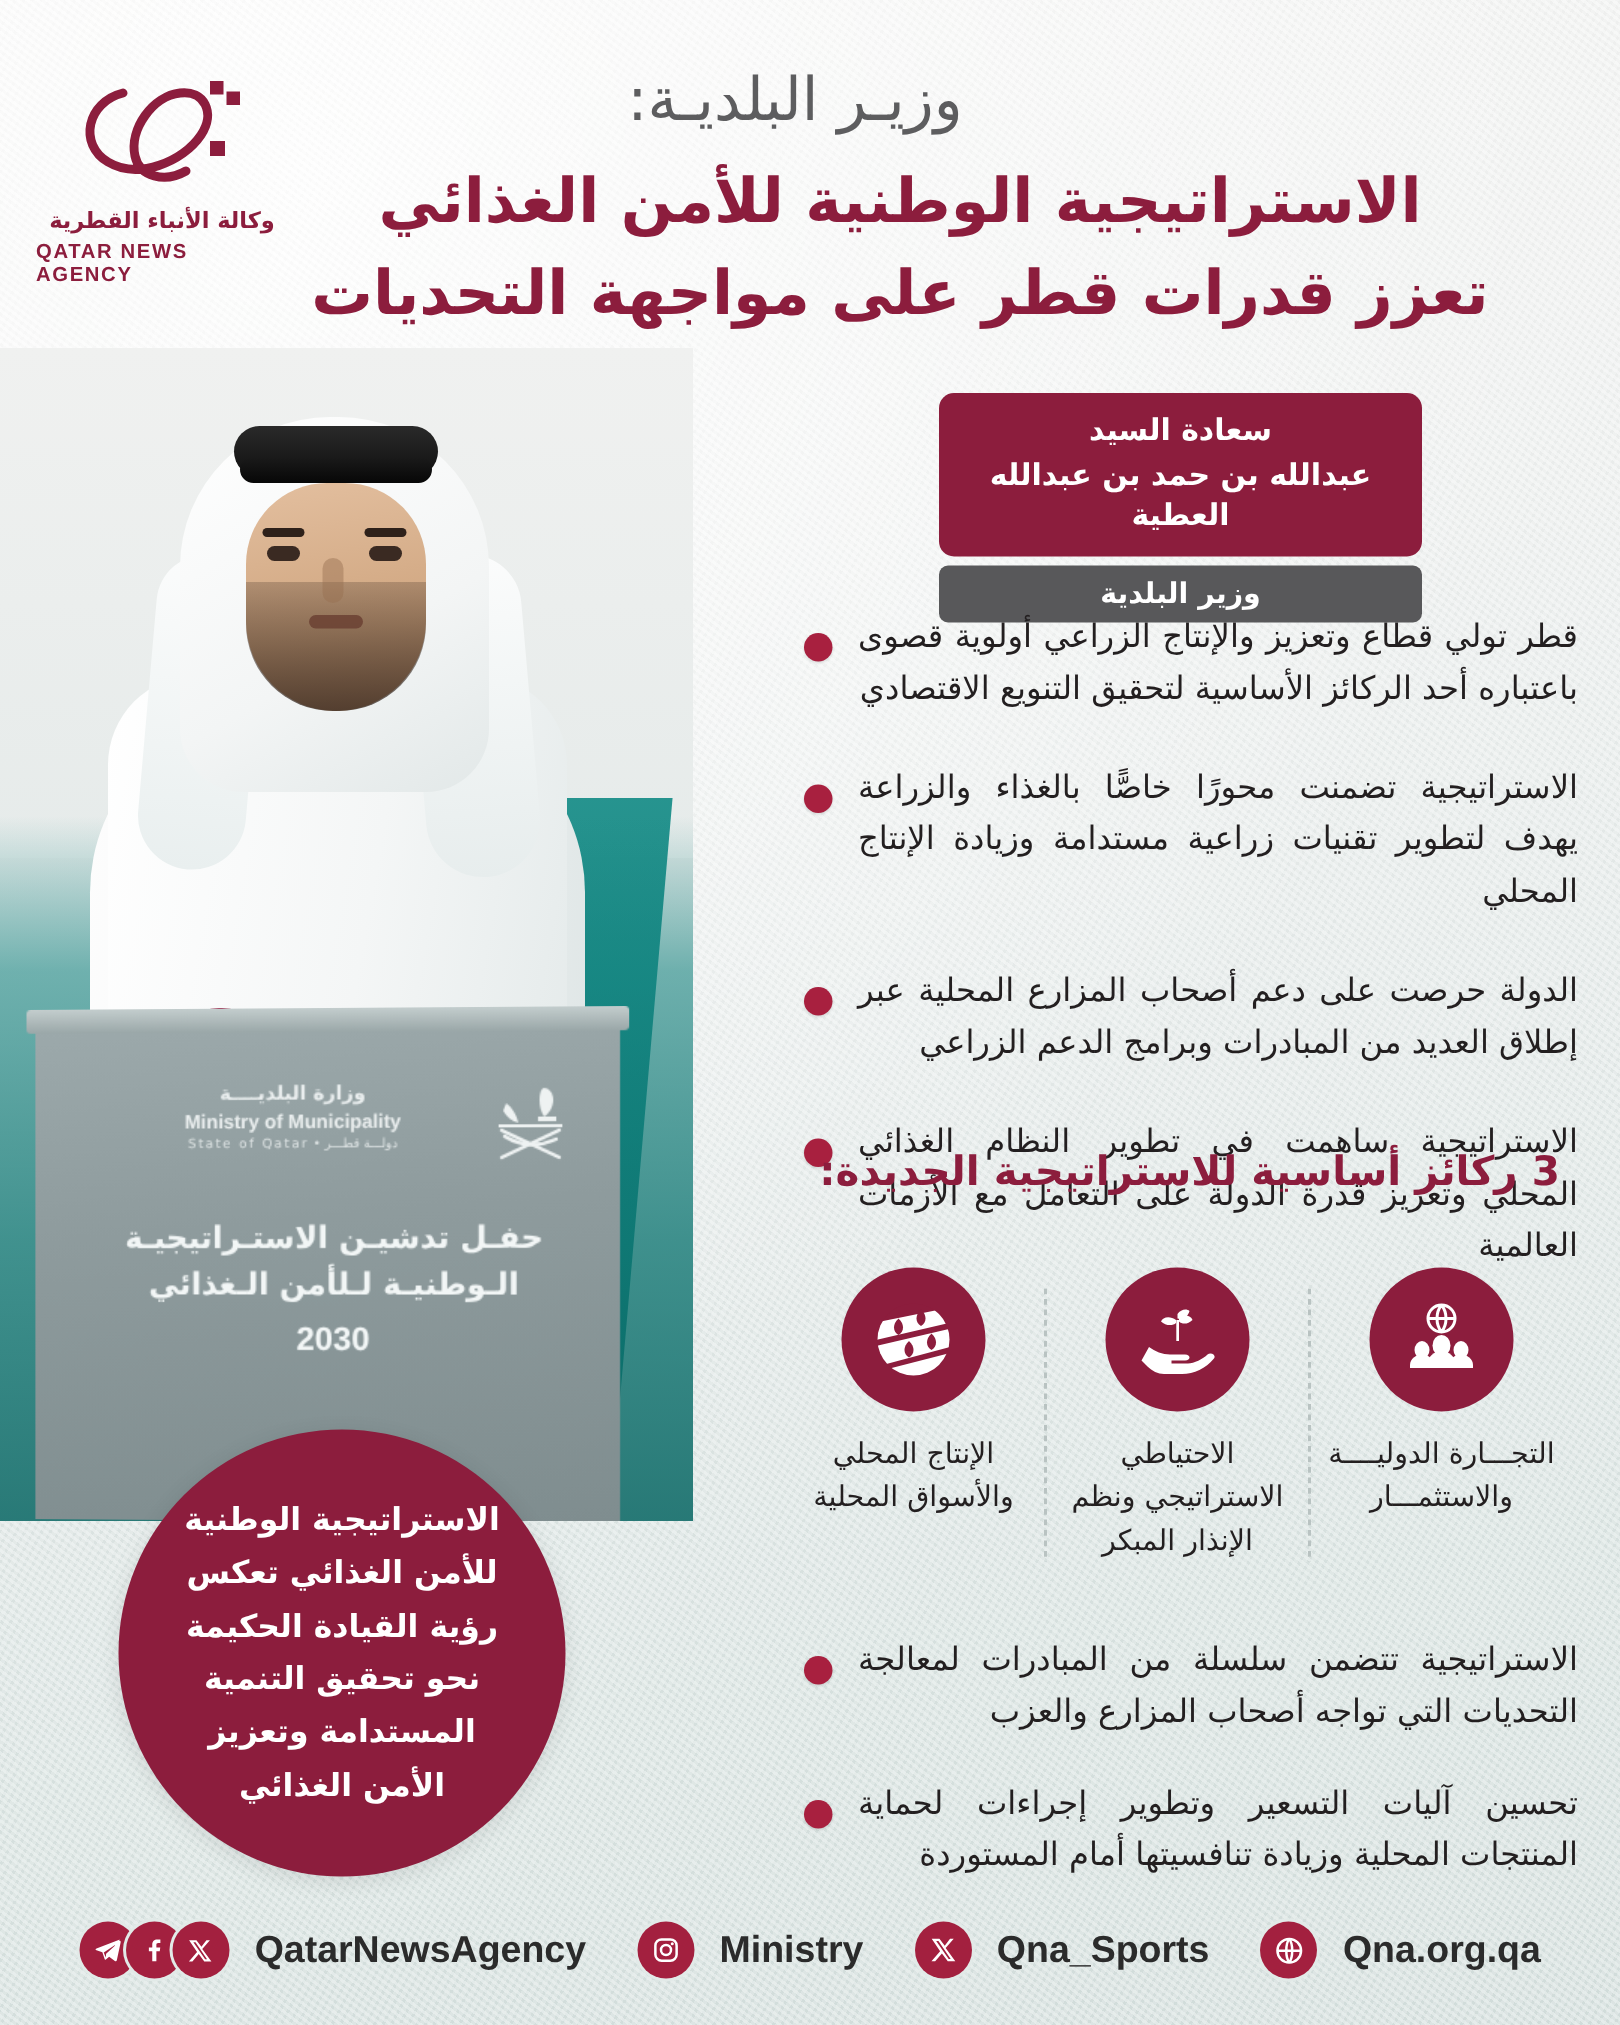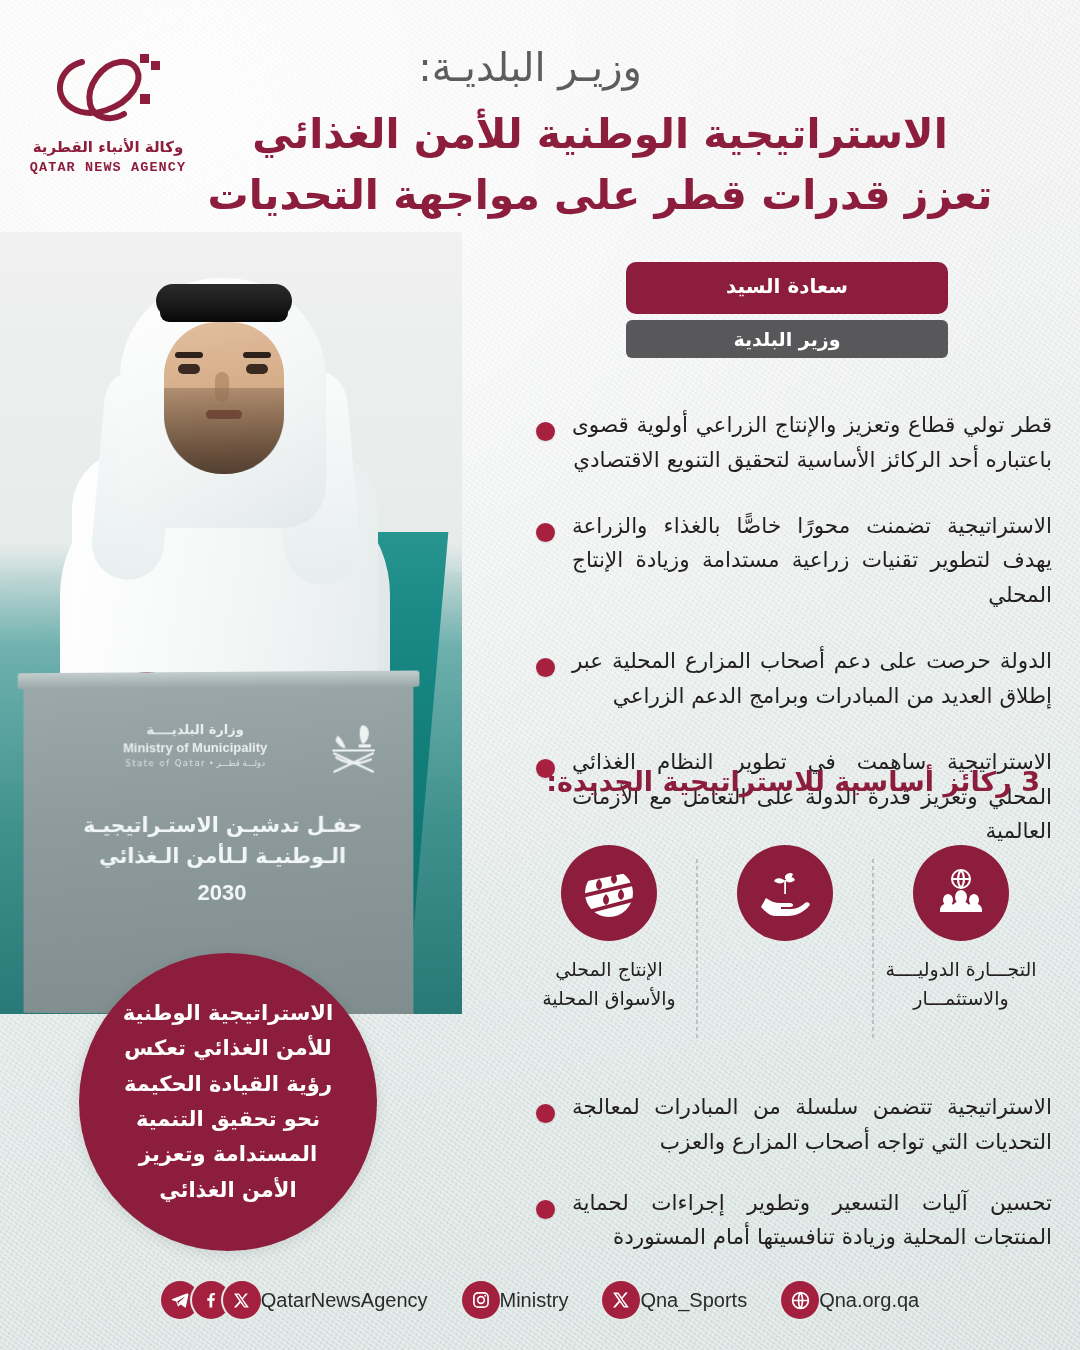--- a/index.html
+++ b/index.html
@@ -36,23 +36,23 @@
   }
   .headline .l2{display:block;}
 
   .logo{position:absolute;top:42px;left:24px;width:168px;height:142px;}
   .logo svg{display:block;}
   .logo-ar{
     position:absolute;top:96px;left:0;width:168px;text-align:center;
     font-size:15px;font-weight:700;color:#8c1d3d;
   }
   .logo-en{
-    position:absolute;top:118px;left:0;width:168px;text-align:center;
+    position:absolute;top:118px;left:0;width:168px;
     font-size:13.5px;font-weight:700;color:#8c1d3d;letter-spacing:1.1px;
-    font-family:Liberation Mono, monospace;direction:ltr;
+    font-family:Liberation Sans, sans-serif;direction:ltr;
   }
 
   
   .photo{
     position:absolute;top:232px;left:0;width:462px;height:782px;overflow:hidden;
   }
   .photo-bg{position:absolute;inset:0;background:linear-gradient(160deg,#eceeed,#dfe5e4 60%,#cfd9d8);}
   .teal-wall{
     position:absolute;left:0;bottom:0;width:462px;height:470px;
     background:linear-gradient(180deg,rgba(20,140,135,.0) 0%,rgba(16,132,128,.55) 22%,rgba(12,118,114,.75) 60%,rgba(10,104,101,.85) 100%);
@@ -229,21 +229,21 @@
   }
   .fgroup{display:flex;align-items:center;margin:0 17px;}
   .fico{
     width:38px;height:38px;border-radius:50%;background:#a3203f;
     display:flex;align-items:center;justify-content:center;margin-right:-7px;
     box-shadow:0 0 0 2px #e2eae8;
   }
   .fico:last-of-type{margin-right:0;}
   .fico svg{display:block;}
   .fhandle{
-    margin-left:0;font-size:20px;color:#2b2b2b;font-weight:400;
+    margin-left:17px;font-size:25px;color:#2b2b2b;font-weight:700;
     font-family:"Liberation Sans",sans-serif;
   }
 </style>
 </head>
 <body>
 
 <div id="page">
   <div id="grain"></div>
 
   <div class="header">
@@ -329,20 +329,21 @@
         </svg>
       </div>
       <div class="podium-title">حفـل تدشيـن الاستـراتيجيـة الـوطنيـة لـلأمن الـغذائي</div>
       <div class="podium-year">2030</div>
     </div>
   </div>
 
   <div class="namecard">
     <div class="nc-main">
       <div class="nc-l1">سعادة السيد</div>
+      <div class="nc-l2">عبدالله بن حمد بن عبدالله العطية</div>
     </div>
     <div class="nc-role">وزير البلدية</div>
   </div>
 
   <div class="bullets">
     <div class="bullet">
       <span class="dot"></span>
       <div class="txt">قطر تولي قطاع وتعزيز والإنتاج الزراعي أولوية قصوى باعتباره أحد الركائز الأساسية لتحقيق التنويع الاقتصادي</div>
     </div>
     <div class="bullet">
@@ -394,20 +395,21 @@
         <svg width="58" height="58" viewBox="0 0 58 58">
           <g fill="#fff">
             <path d="M30 14c4-2 8-1 9 2-3 3-7 3-9 1z"></path>
             <path d="M28 16c-4-3-9-2-10 1 3 3 8 3 10 1z"></path>
             <path d="M29 12c2-3 6-4 8-2-1 4-5 6-8 5z"></path>
             <path d="M28.2 16h1.8v14h-1.8z"></path>
             <path d="M10 34c4 3 9 5 14 5h10c2 0 3 1 3 2s-1 2-3 2h-9v2h11c4 0 10-3 13-6 1-1 3-1 4 0 1 1 1 2 0 3-5 6-13 10-21 10H20c-4 0-8-2-11-5l-4-4z"></path>
           </g>
         </svg>
       </div>
+      <div class="plabel">الاحتياطي الاستراتيجي ونظم الإنذار المبكر</div>
     </div>
 
     <div class="pdiv"></div>
 
     <div class="pillar">
       <div class="circ">
         <svg width="56" height="56" viewBox="0 0 56 56">
           <g fill="none" stroke="#fff" stroke-width="2">
             <circle cx="28" cy="14" r="9"></circle>
             <path d="M19 14h18M28 5c4 5 4 13 0 18M28 5c-4 5-4 13 0 18"></path>

